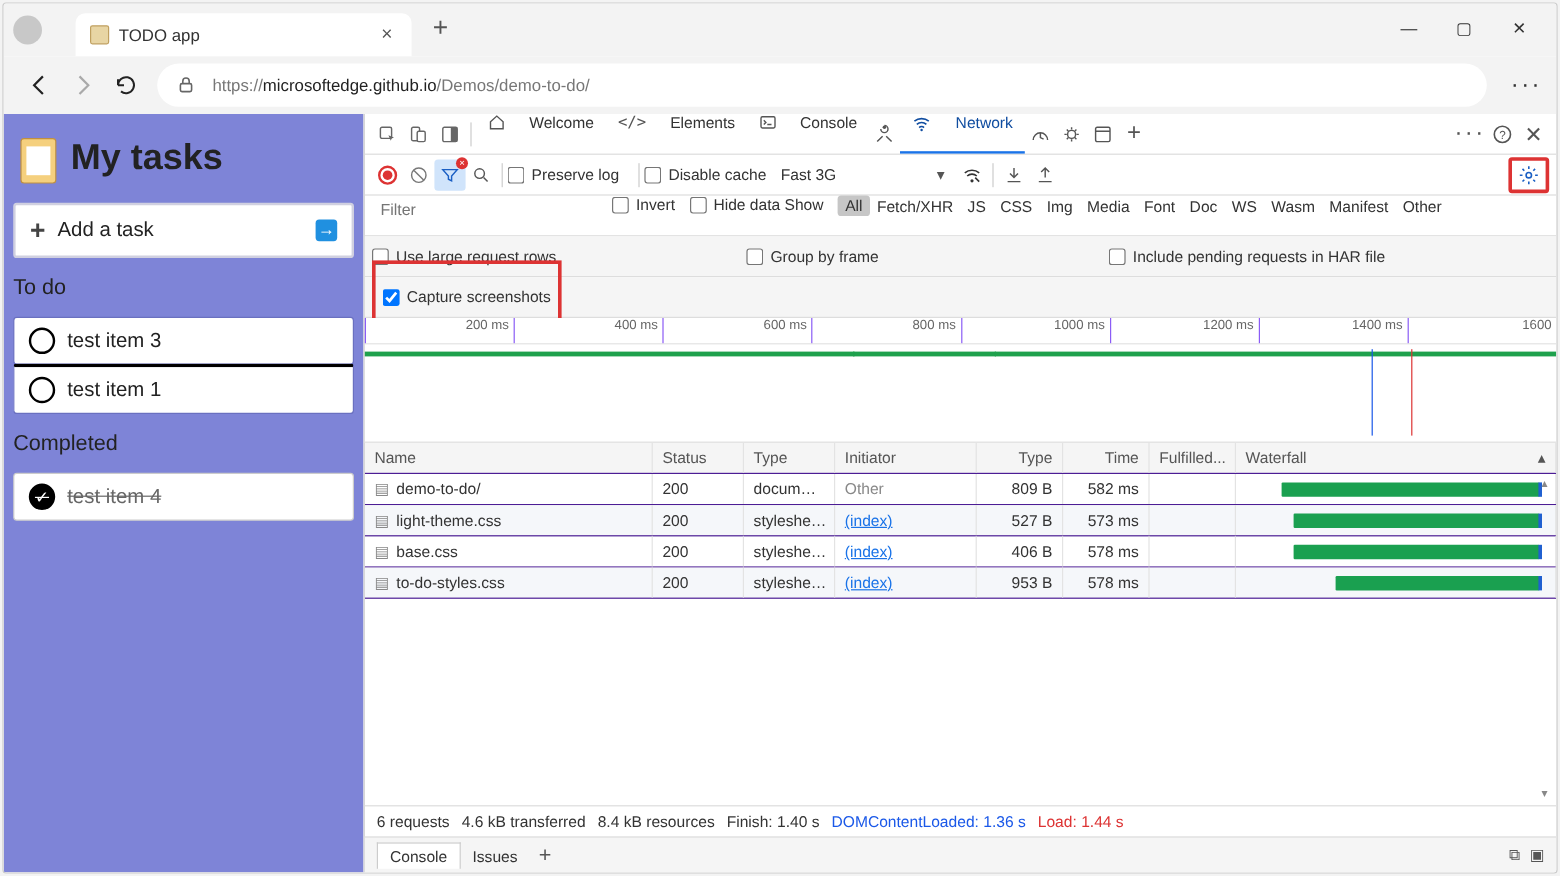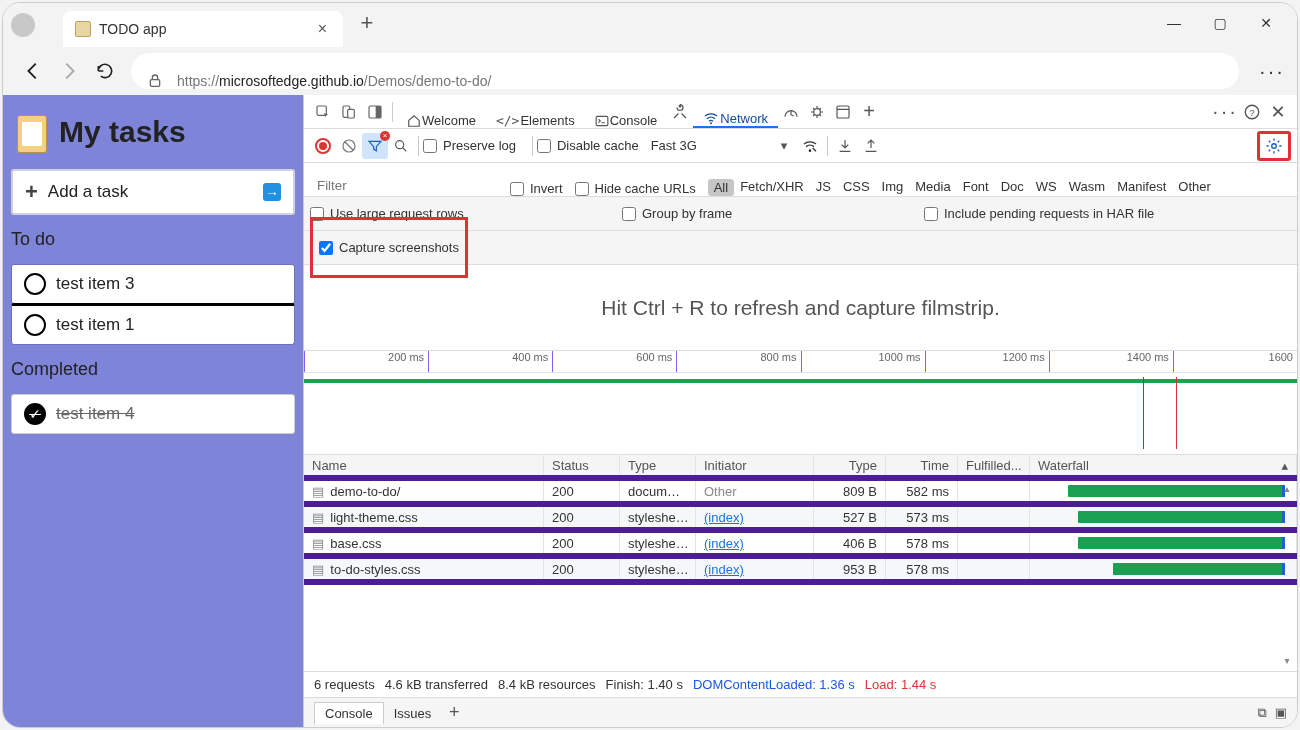--- a/index.html
+++ b/index.html
@@ -1,28 +1,28 @@
 <!DOCTYPE html>
 <html><head>
 <meta charset="utf-8">
 <style>
 *{box-sizing:border-box;margin:0;padding:0;font-family:"Segoe UI",Arial,sans-serif}
 body{background:#f3f3f3;width:1300px;height:730px;overflow:hidden;font-size:14px;color:#333}
-.window{width:1296px;height:726px;margin:2px;background:#fff;border:1px solid #ccc;border-radius:18px;overflow:hidden;display:flex;flex-direction:column}
+.window{width:1296px;height:726px;margin:2px;background:#fff;border:1px solid #ccc;border-radius:3px;overflow:hidden;display:flex;flex-direction:column}
 .titlebar{height:44px;display:flex;align-items:center;background:#f3f3f3;padding:0 8px}
 .titlebar .avatar{width:24px;height:24px;border-radius:50%;background:#c8c8c8;margin-right:28px}
 .tab{display:flex;align-items:center;background:#fff;border-radius:8px 8px 0 0;padding:0 12px;height:36px;margin-top:8px;cursor:pointer;min-width:280px}
 .tabicon{width:16px;height:16px;background:#e8d5a4;border:1px solid #c0a060;border-radius:2px;margin-right:8px}
 .tab .close{margin-left:auto;padding:0 4px;font-size:16px;color:#555}
 .newtab{width:32px;height:32px;border-radius:4px;margin-left:8px;font-size:22px;color:#555;text-align:center;line-height:28px;cursor:pointer}
 .winbtns{margin-left:auto;display:flex}
 .winbtn{width:46px;height:32px;text-align:center;line-height:28px;font-size:14px;color:#333;cursor:pointer}
 .toolbar{height:48px;display:flex;align-items:center;background:#f3f3f3;padding:0 12px}
 .tbtn{width:36px;height:36px;display:flex;align-items:center;justify-content:center;cursor:pointer;color:#555;font-size:20px;border-radius:4px}
-.urlbar{flex:1;height:36px;background:#fff;border-radius:18px;display:flex;align-items:flex-end;padding:0 16px;margin:0 8px}
+.urlbar{flex:1;height:36px;background:#fff;border-radius:18px;display:flex;align-items:center;padding:0 16px;margin:0 8px}
 .urlbar .lock{margin-right:14px;color:#666}
 .urlbar .proto{color:#777}
 .urlbar .host{color:#222}
 .urlbar .path{color:#777}
 .dots{margin-left:12px;font-size:20px;cursor:pointer;letter-spacing:2px}
 .content{flex:1;display:flex;overflow:hidden}
 
 
 .app{width:300px;background:#7e84d7;padding:14px 8px;color:#222}
 .app h1{font-size:30px;margin:6px 0 16px 6px;display:flex;align-items:flex-start}
@@ -37,41 +37,41 @@
 .item .bullet{width:22px;height:22px;border:2px solid #000;border-radius:50%;margin-right:10px}
 .item.done .bullet{background:#000;color:#fff;text-align:center;line-height:18px;font-size:14px}
 .item.done span{text-decoration:line-through;color:#666}
 .grpitem{border:1px solid #6a70c0}
 .grpitem+.grpitem{margin-top:-5px;border-top:3px solid #000000}
 
 
 .dt{flex:1;display:flex;flex-direction:column;border-left:1px solid #ccc;font-size:13px;color:#333;background:#fff}
 .row{display:flex;align-items:center;border-bottom:1px solid #ddd;height:34px;padding:0 6px}
 .ic{width:26px;height:26px;display:flex;align-items:center;justify-content:center;cursor:pointer;color:#555;border-radius:3px}
-.dtab{padding:0 10px;height:33px;display:flex;align-items:flex-end;cursor:pointer;gap:1px}
+.dtab{padding:0 10px;height:33px;display:flex;align-items:flex-start;cursor:pointer;gap:20px}
 .dtab.active{border-bottom:2px solid #1a73e8;color:#104da0}
 .sep{width:1px;height:20px;background:#ccc;margin:0 4px}
 .recbtn{border:2px solid #d33;border-radius:50%;width:16px;height:16px;position:relative}
 .recbtn:after{content:'';position:absolute;inset:2px;background:#d33;border-radius:50%}
 .cb{display:inline-flex;align-items:center;margin-right:12px;cursor:pointer}
 .cb input{margin-right:6px;width:14px;height:14px}
 .pill{background:#c6c6c6;border-radius:3px;padding:1px 6px;color:#333}
-.flt{display:flex;align-items:flex-end}
+.flt{display:flex;align-items:flex-start}
 .flt input[type=text]{height:22px;width:200px;border:1px solid transparent;padding:0 6px;background:transparent}
 .ftype{padding:2px 6px;cursor:pointer}
 .hl-red{border:3px solid #d33}
 .hr-area{flex:0 0 86px;display:flex;align-items:center;justify-content:center;font-size:21px;color:#555;border-bottom:1px solid #ddd}
 .timeline{height:104px;border-bottom:1px solid #ddd;position:relative;background:#fff}
 .ticks{display:flex;height:22px;border-bottom:1px solid #e3e3e3;font-size:11px;color:#666}
 .tick{flex:1;text-align:right;padding-right:4px;border-left:1px solid #8b5cf6}
 .tltrack{position:absolute;top:28px;left:0;right:0;height:4px;background:#1fa14d}
 .tlblue{position:absolute;top:26px;width:1px;height:72px;background:#1a58e8;left:84.5%}
 .tlred{position:absolute;top:26px;width:1px;height:72px;background:#d33;left:87.8%}
 .grid{flex:1;overflow:hidden;display:flex;flex-direction:column;position:relative}
-.ghead,.grow{display:flex;border-bottom:6px solid #4c1d95;height:26px;align-items:flex-start}
+.ghead,.grow{display:flex;border-bottom:1px solid #4c1d95;height:26px;align-items:flex-start}
 .ghead{background:#f5f5f5;font-weight:400;color:#555}
 .gc{padding:0 8px;overflow:hidden;white-space:nowrap;text-overflow:ellipsis;border-right:1px solid #e3e3e3;height:100%;display:flex;align-items:center}
 .gc.r{justify-content:flex-end}
 .c-name{width:240px}.c-stat{width:76px}.c-type{width:76px}.c-init{width:118px}.c-size{width:72px}.c-time{width:72px}.c-ful{width:72px}.c-wf{flex:1}
 .grow:nth-child(even){background:#f5f7fa}
 .link{color:#1a73e8;text-decoration:underline;cursor:pointer}
 .wfbar{height:12px;background:#1aa050;border-radius:1px;position:relative}
 .wfbar:after{content:'';position:absolute;right:-2px;top:0;bottom:0;width:3px;background:#2060d0}
 .statusbar{height:26px;border-top:1px solid #ddd;display:flex;align-items:center;padding:0 10px;font-size:13px;gap:10px}
 .dcl{color:#1a58e8}.load{color:#d33}
@@ -305,21 +305,21 @@
       </div>
 
       <div class="row flt">
         <input type="text" placeholder="Filter" style="">
         <label class="cb">
             <input type="checkbox" style="">
             <span>Invert</span>
           </label>
         <label class="cb">
             <input type="checkbox" style="">
-            <span>Hide cache URLs</span>
+            <span>Hide data Show</span>
           </label>
         <span class="pill">All</span>
         <div id="ftypes" style="display:flex">
             <span class="ftype">Fetch/XHR</span>
             <span class="ftype">JS</span>
             <span class="ftype">CSS</span>
             <span class="ftype">Img</span>
             <span class="ftype">Media</span>
             <span class="ftype">Font</span>
             <span class="ftype">Doc</span>
@@ -344,23 +344,20 @@
             <span>Include pending requests in HAR file</span>
           </label>
       </div>
       <div class="row" style="background:#f5f5f5">
         <label class="cb hl-red" style="padding:20px 6px">
             <input type="checkbox" checked="" style="">
             <span>Capture screenshots</span>
           </label>
       </div>
 
-      <div class="hr-area">
-          <span>Hit Ctrl + R to refresh and capture filmstrip.</span>
-        </div>
 
       <div class="timeline">
         <div class="ticks" id="ticks">
             <div class="tick">200 ms</div>
             <div class="tick">400 ms</div>
             <div class="tick">600 ms</div>
             <div class="tick">800 ms</div>
             <div class="tick">1000 ms</div>
             <div class="tick">1200 ms</div>
             <div class="tick">1400 ms</div>

